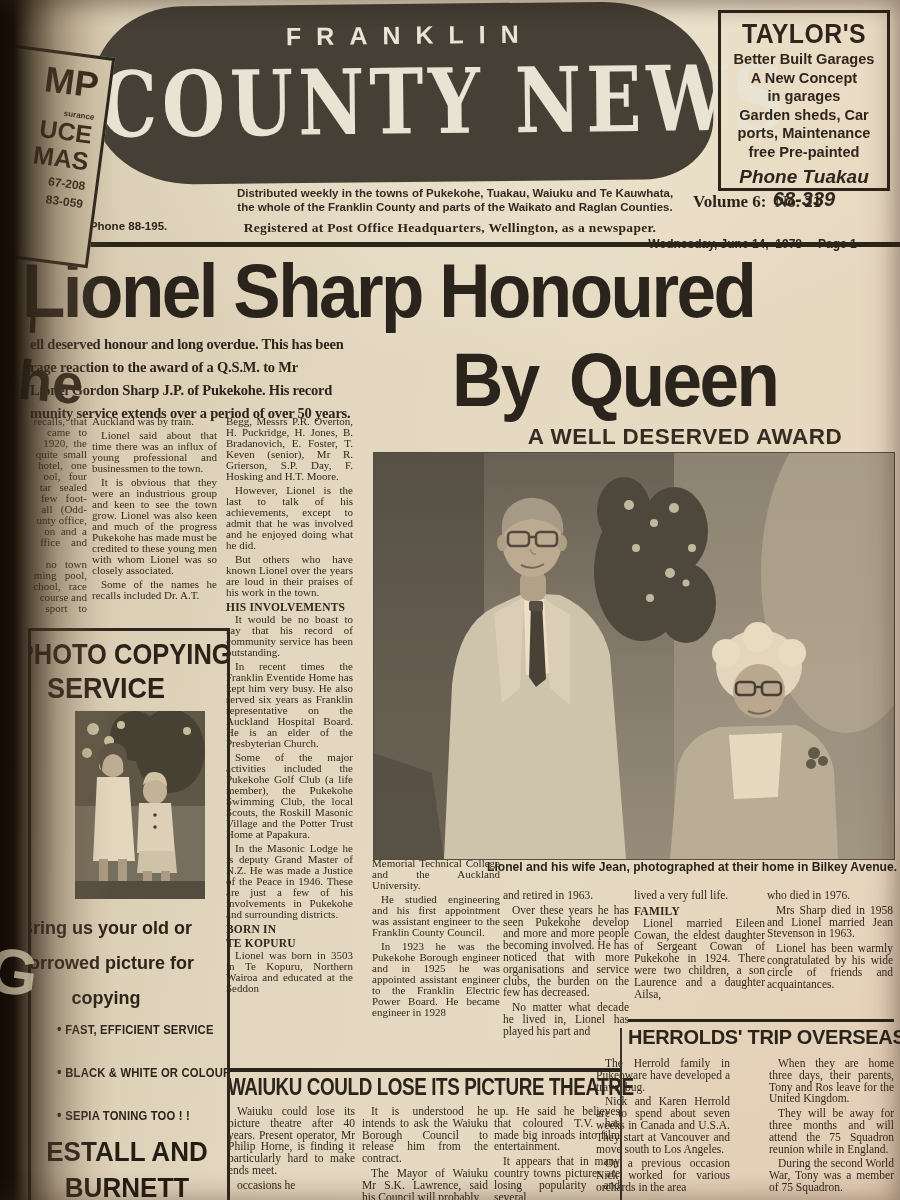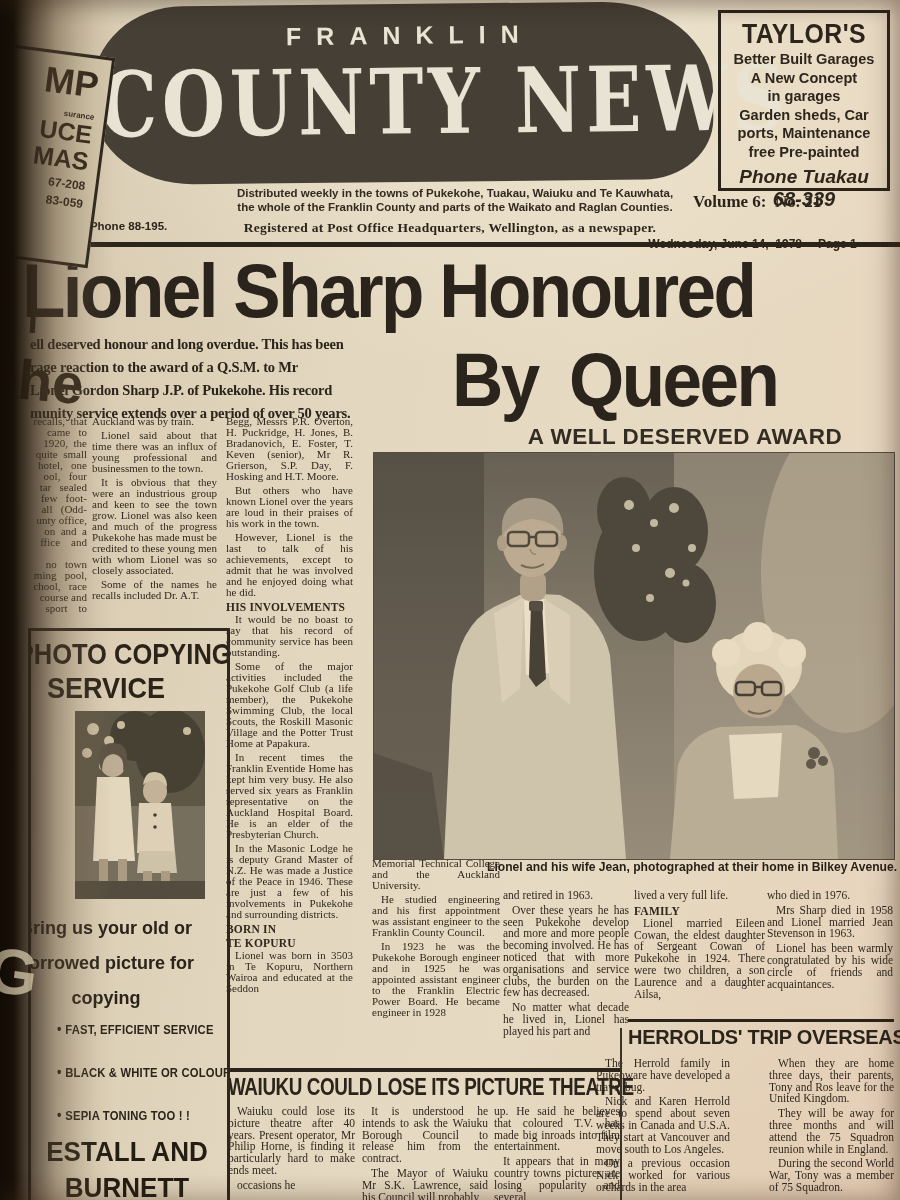--- a/index.html
+++ b/index.html
@@ -237,26 +237,26 @@
       <div class="fragline">sport    to</div>
     </div>
   <div class="col cont" style="left:92px;top:416px;width:125px;height:214px;">
       <p>Auckland was by train.</p>
       <p>Lionel said about that time there was an influx of young professional and businessmen to the town.</p>
       <p>It is obvious that they were an industrious group and keen to see the town grow. Lionel was also keen and much of the progress Pukekohe has made must be credited to these young men with whom Lionel was so closely associated.</p>
       <p>Some of the names he recalls included Dr. A.T.</p>
     </div>
   <div class="col cont" style="left:226px;top:416px;width:127px;height:660px;">
       <p>Begg, Messrs P.R. Overton, H. Puckridge, H. Jones, B. Bradanovich, E. Foster, T. Keven (senior), Mr R. Grierson, S.P. Day, F. Hosking and H.T. Moore.</p>
+      <p>However, Lionel is the last to talk of his achievements, except to admit that he was involved and he enjoyed doing what he did.</p>
       <p>But others who have known Lionel over the years are loud in their praises of his work in the town.</p>
-      <p>However, Lionel is the last to talk of his achievements, except to admit that he was involved and he enjoyed doing what he did.</p>
       <div class="colhead">HIS INVOLVEMENTS</div>
       <p>It would be no boast to say that his record of community service has been outstanding.</p>
+      <p>In recent times the Franklin Eventide Home has kept him very busy. He also served six years as Franklin representative on the Auckland Hospital Board. He is an elder of the Presbyterian Church.</p>
       <p>Some of the major activities included the Pukekohe Golf Club (a life member), the Pukekohe Swimming Club, the local Scouts, the Roskill Masonic Village and the Potter Trust Home at Papakura.</p>
-      <p>In recent times the Franklin Eventide Home has kept him very busy. He also served six years as Franklin representative on the Auckland Hospital Board. He is an elder of the Presbyterian Church.</p>
       <p>In the Masonic Lodge he is deputy Grand Master of N.Z. He was made a Justice of the Peace in 1946. These are just a few of his involvements in Pukekohe and surrounding districts.</p>
       <div class="colhead">BORN IN</div>
       <div class="colhead">TE KOPURU</div>
       <p>Lionel was born in 3503 in Te Kopuru, Northern Wairoa and educated at the Seddon</p>
     </div>
   <div class="col cont" style="left:372px;top:858px;width:128px;height:218px;">
       <p>Memorial Technical College and the Auckland University.</p>
       <p>He studied engineering and his first appointment was assistant engineer to the Franklin County Council.</p>
       <p>In 1923 he was the Pukekohe Borough engineer and in 1925 he was appointed assistant engineer to the Franklin Electric Power Board. He became engineer in 1928</p>
     </div>

